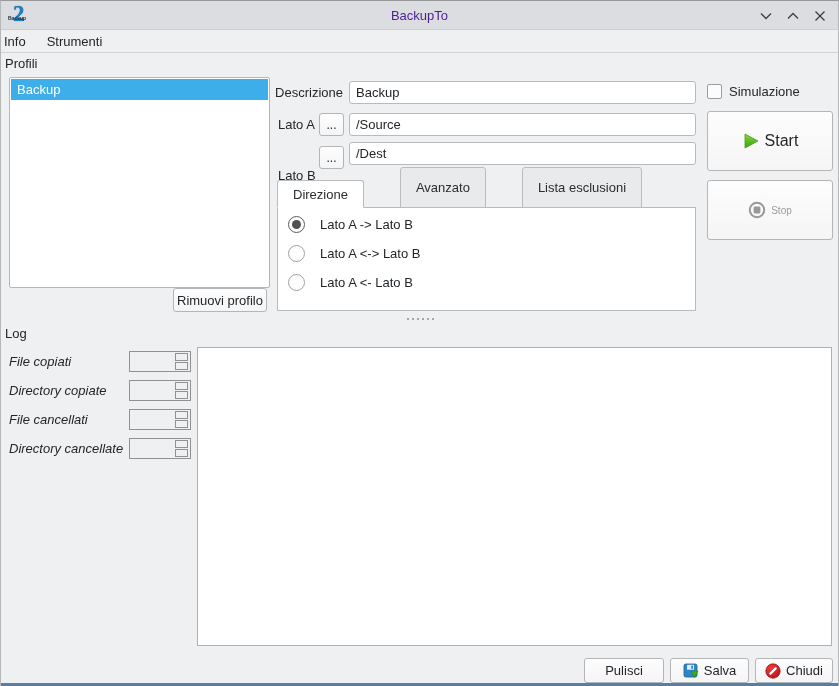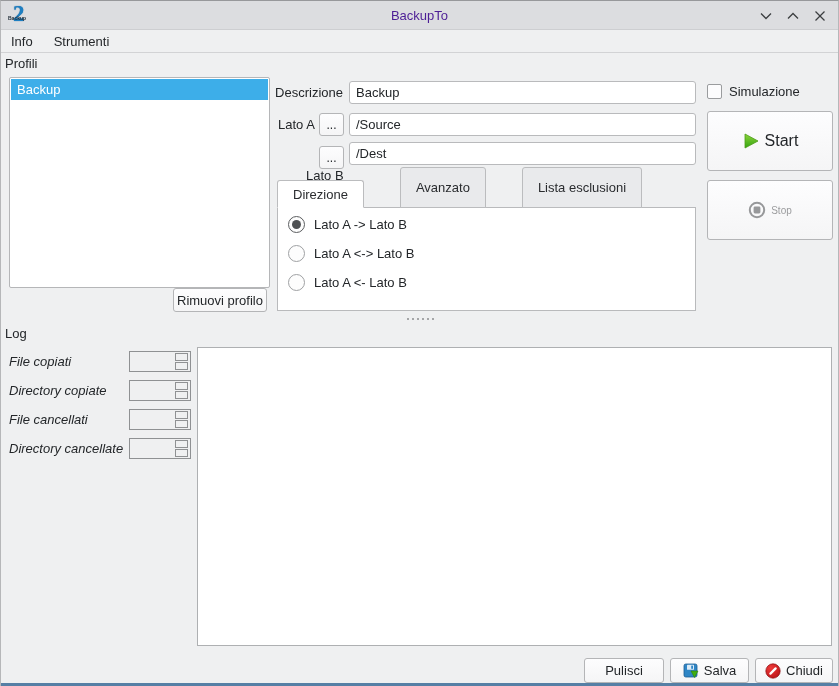--- a/index.html
+++ b/index.html
@@ -16,21 +16,21 @@
   
   .titlebar { position:absolute; top:0; left:0; right:0; height:29px; background:#dcdde0; border-bottom:1px solid #cdced1; }
   .app-icon { position:absolute; left:7px; top:2px; width:24px; height:25px; }
   .app-icon .two { position:absolute; left:5px; top:-2px; font:bold 23px "Liberation Serif", serif; color:#1e7fc2; text-shadow:0 0 1px #10619c; }
   .app-icon .tiny { position:absolute; left:0px; top:12px; font-size:5px; font-weight:bold; color:#24303a; letter-spacing:0; }
   .win-title { position:absolute; left:0; right:0; top:0; height:29px; display:flex; align-items:center; justify-content:center; color:#4c1d95; }
   .win-controls { position:absolute; right:10px; top:0; height:29px; display:flex; align-items:center; gap:11px; }
   .win-btn { width:16px; height:16px; display:flex; align-items:center; justify-content:center; cursor:default; }
 
   
-  .menubar { position:absolute; top:30px; left:0; right:0; height:22px; background:#eff0f1; border-bottom:1px solid #d2d3d5; display:flex; align-items:center; padding-left:7px; gap:15px; }
+  .menubar { position:absolute; top:30px; left:0; right:0; height:22px; background:#eff0f1; border-bottom:1px solid #d2d3d5; display:flex; align-items:center; padding-left:0; gap:15px; }
   .menu-item { padding:1px 3px; }
 
   
   .section-label { position:absolute; left:4px; }
   .lbl-profili { top:55px; }
   .lbl-log { top:325px; }
 
   
   .profile-list { position:absolute; left:8px; top:76px; width:261px; height:211px; background:#ffffff; border:1px solid #b5b6b8; border-radius:2px; padding:1px; }
   .list-item-selected { height:21px; background:#3daee9; color:#ffffff; display:flex; align-items:center; padding-left:6px; }
@@ -38,34 +38,34 @@
   
   .btn { position:absolute; background:linear-gradient(#fdfdfe,#f5f5f6); border:1px solid #b4b5b7; border-radius:3px;
          display:flex; align-items:center; justify-content:center; gap:5px; color:#232629; cursor:default; }
   .btn-add { left:47px; top:287px; width:120px; height:24px; }
   .btn-remove { left:172px; top:287px; width:94px; height:24px; }
 
   
   .fld-label { position:absolute; height:23px; display:flex; align-items:center; }
   .lbl-desc { left:270px; top:80px; width:72px; justify-content:flex-end; }
   .lbl-latoa { left:277px; top:112px; }
-  .lbl-latob { left:277px; top:163px;margin-left:28px; }
+  .lbl-latob { left:277px; top:163px; }
   .browse { width:25px; height:23px; font-size:12px; }
   .browse-a { left:318px; top:112px; }
   .browse-b { left:318px; top:145px; }
   .field { position:absolute; left:348px; width:347px; height:23px; border:1px solid #b9babc; border-radius:3px; background:#fff;
            padding:0 6px; font:13px "Liberation Sans", sans-serif; color:#232629; outline:none; }
   .fld-desc { top:80px; } .fld-latoa { top:112px; } .fld-latob { top:141px; }
 
   
   .tabbar { position:absolute; left:276px; top:179px; display:flex; align-items:flex-end; height:28px; z-index:2;gap:35px; }
   .tab { height:41px; padding:0 15px; display:flex; align-items:center; background:#e9eaec; border:1px solid #bbbcbe; border-radius:3px 3px 0 0; margin-right:1px; color:#2a2c2f; }
   .tab.active { height:28px; background:#ffffff; border-bottom:1px solid #ffffff; }
   .tabpanel { position:absolute; left:276px; top:206px; width:419px; height:104px; background:#ffffff; border:1px solid #b9babc; z-index:1; }
-  .radio-row { position:absolute; left:10px; display:flex; align-items:center; gap:9px; height:20px; }
+  .radio-row { position:absolute; left:10px; display:flex; align-items:center; gap:15px; height:20px; }
   .radio-row.r1 { top:6px; } .radio-row.r2 { top:35px; } .radio-row.r3 { top:64px; }
   .radio { width:17px; height:17px; border-radius:50%; background:#fdfdfd; border:1px solid #9fa1a3; position:relative; }
   .radio.checked { border-color:#5b5d5f; }
   .radio.checked::after { content:""; position:absolute; left:3px; top:3px; width:9px; height:9px; border-radius:50%; background:#4f5153; }
 
   
   .sim-row { position:absolute; left:706px; top:82px; display:flex; align-items:center; gap:7px; height:17px; }
   .checkbox { width:15px; height:15px; border:1px solid #9a9c9e; border-radius:2px; background:#fcfcfd; }
   .btn-start { left:706px; top:110px; width:126px; height:60px; font-size:16px; }
   .btn-stop  { left:706px; top:179px; width:126px; height:60px; font-size:10px; color:#9b9c9e; }

